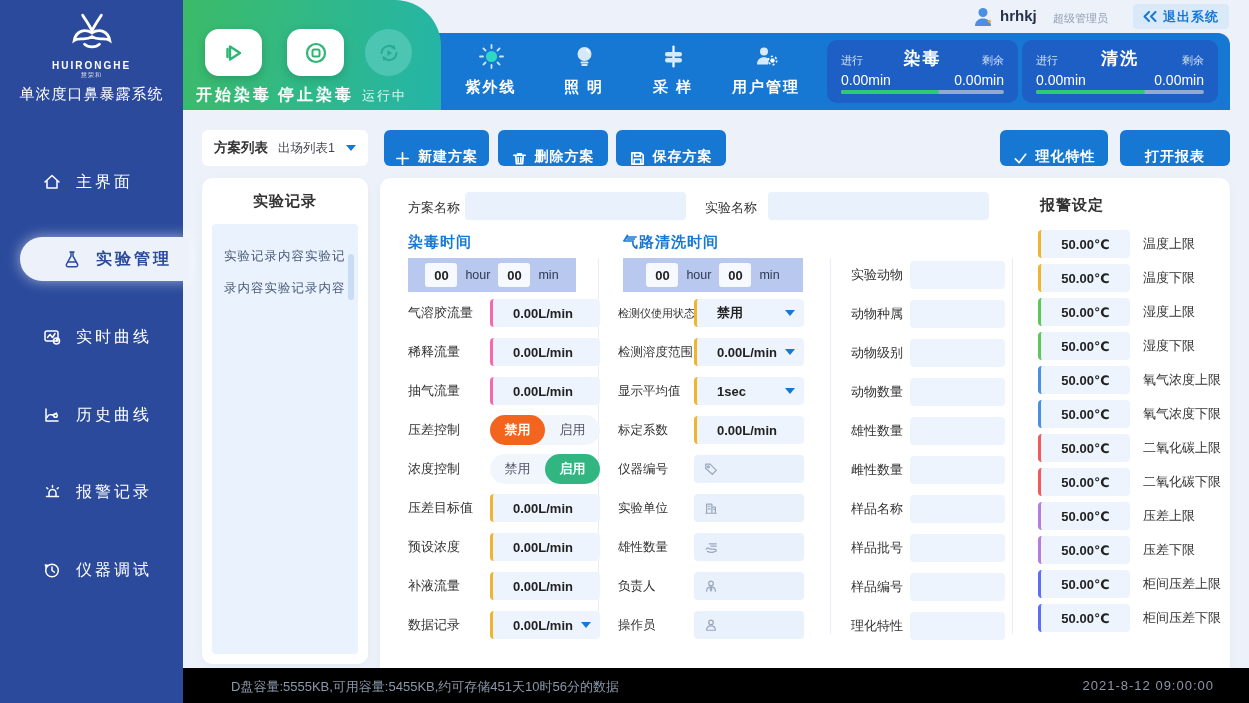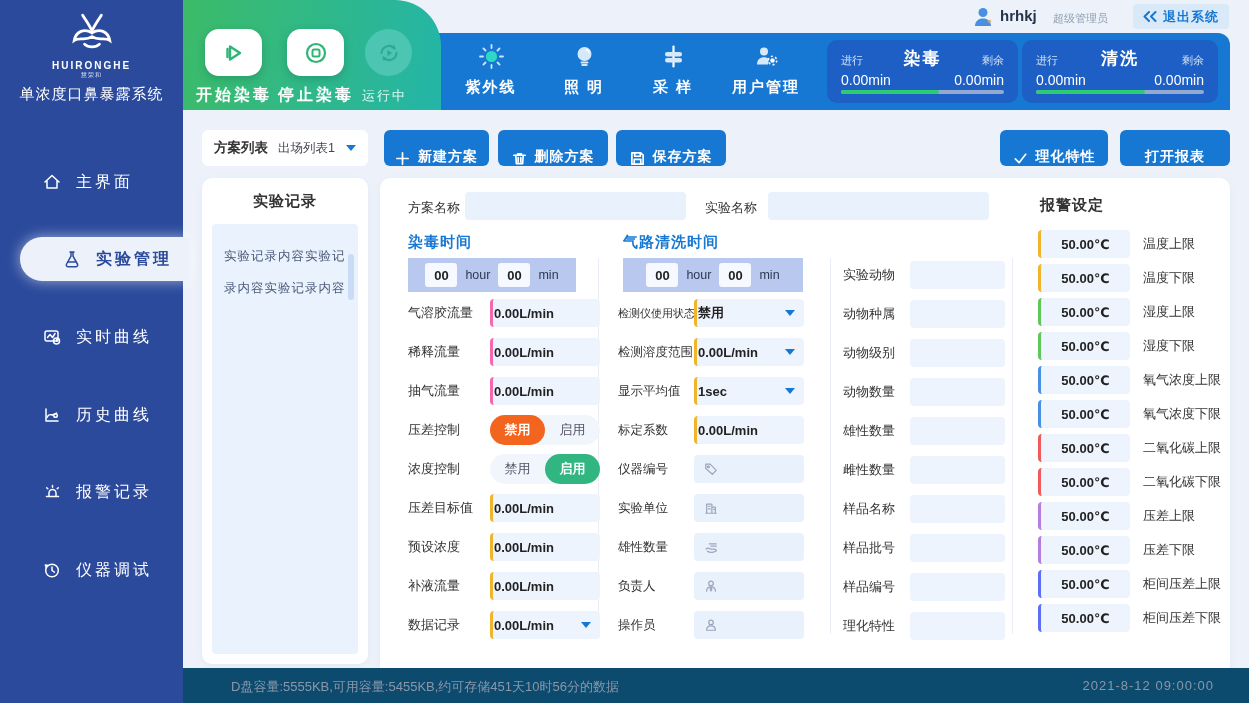--- a/index.html
+++ b/index.html
@@ -70,21 +70,21 @@
   .flabel { font-size:13px; color:#333; white-space:nowrap; }
   .input-plain { background:#e9f1fc; border-radius:4px; height:28px; }
   .sec-header { position:absolute; font-size:15px; font-weight:bold; color:#1778d3; letter-spacing:1px; }
   .spinner { position:absolute; top:80px; height:34px; background:#b9c8ee; border-radius:0; display:flex; align-items:center; justify-content:center; gap:8px; padding:0 10px;}
   .spin-input { width:32px; height:24px; background:#f6f9ff; border-radius:3px; font-size:13px; font-weight:bold; color:#222; display:flex; align-items:center; justify-content:center; }
   .spin-unit { font-size:12.5px; color:#2c3a55; }
   .vdiv { position:absolute; top:80px; height:376px; width:1px; background:#e9eef6; }
 
   .fcol { position:absolute; display:flex; flex-direction:column; gap:11px; }
   .frow { display:flex; align-items:center; height:28px; }
-  .vbox { position:relative; height:28px; background:#eef4fd; border-radius:4px; display:flex; align-items:center; padding-left:1px; font-size:13px; font-weight:bold; color:#222; }
+  .vbox { position:relative; height:28px; background:#eef4fd; border-radius:4px; display:flex; align-items:center; padding-left:20px; font-size:13px; font-weight:bold; color:#222; }
   .vbox .bx-caret { position:absolute; right:9px; top:11px; }
   .accent-pink   { border-left:3px solid #f468b0; }
   .accent-yellow { border-left:3px solid #f0b52a; }
   .accent-green  { border-left:3px solid #5ec75a; }
   .accent-blue   { border-left:3px solid #4a90e2; }
   .accent-red    { border-left:3px solid #f05a5a; }
   .accent-purple { border-left:3px solid #b57de0; }
   .accent-indigo { border-left:3px solid #5b6ef5; }
 
   .c1-label { width:82px; }
@@ -103,21 +103,21 @@
   .c3-label { width:60px; }
   .c3-box { width:95px; margin-left:7px; }
 
   .alarm-title { position:absolute; left:660px; top:18px; font-size:15px; font-weight:bold; color:#333; letter-spacing:1px; }
   .alarm-col { position:absolute; left:658px; top:52px; display:flex; flex-direction:column; gap:6px; }
   .alarm-row { display:flex; align-items:center; height:28px; }
   .alarm-box { width:92px; justify-content:center; padding-left:0; }
   .alarm-label { margin-left:13px; font-size:13px; color:#333; white-space:nowrap; }
 
   
-  #statusbar { position:absolute; left:183px; top:668px; width:1066px; height:35px; background:#0c4a6e; color:#8a97a8; font-size:13px; }
+  #statusbar { position:absolute; left:183px; top:668px; width:1066px; height:35px; background:#000000; color:#8a97a8; font-size:13px; }
   #disk-info { position:absolute; left:48px; top:10px; }
   #datetime { position:absolute; right:35px; top:10px; letter-spacing:1px; }
 
   svg.tico { display:inline-block; }
 </style>
 </head>
 <body>
 
 <div id="stage">
 
@@ -478,21 +478,21 @@
           <span class="c2-label">操作员</span>
         <div class="icon-box">
             <svg viewBox="0 0 16 16">
               <circle cx="8" cy="5" r="2.6"></circle>
               <path d="M3 14 c0-3.3 2.2-5 5-5 s5 1.7 5 5 z"></path>
             </svg>
           </div>
       </div>
     </div>
 
-    <div class="fcol" style="left:463px; top:83px; width:165px;">
+    <div class="fcol" style="left:463px; top:83px; width:165px;text-align:right;">
 
         <div class="frow">
           <span class="flabel c3-label">实验动物</span>
           <div class="vbox input-plain c3-box">
             <span></span>
           </div>
         </div>
 
         <div class="frow">
           <span class="flabel c3-label">动物种属</span>

